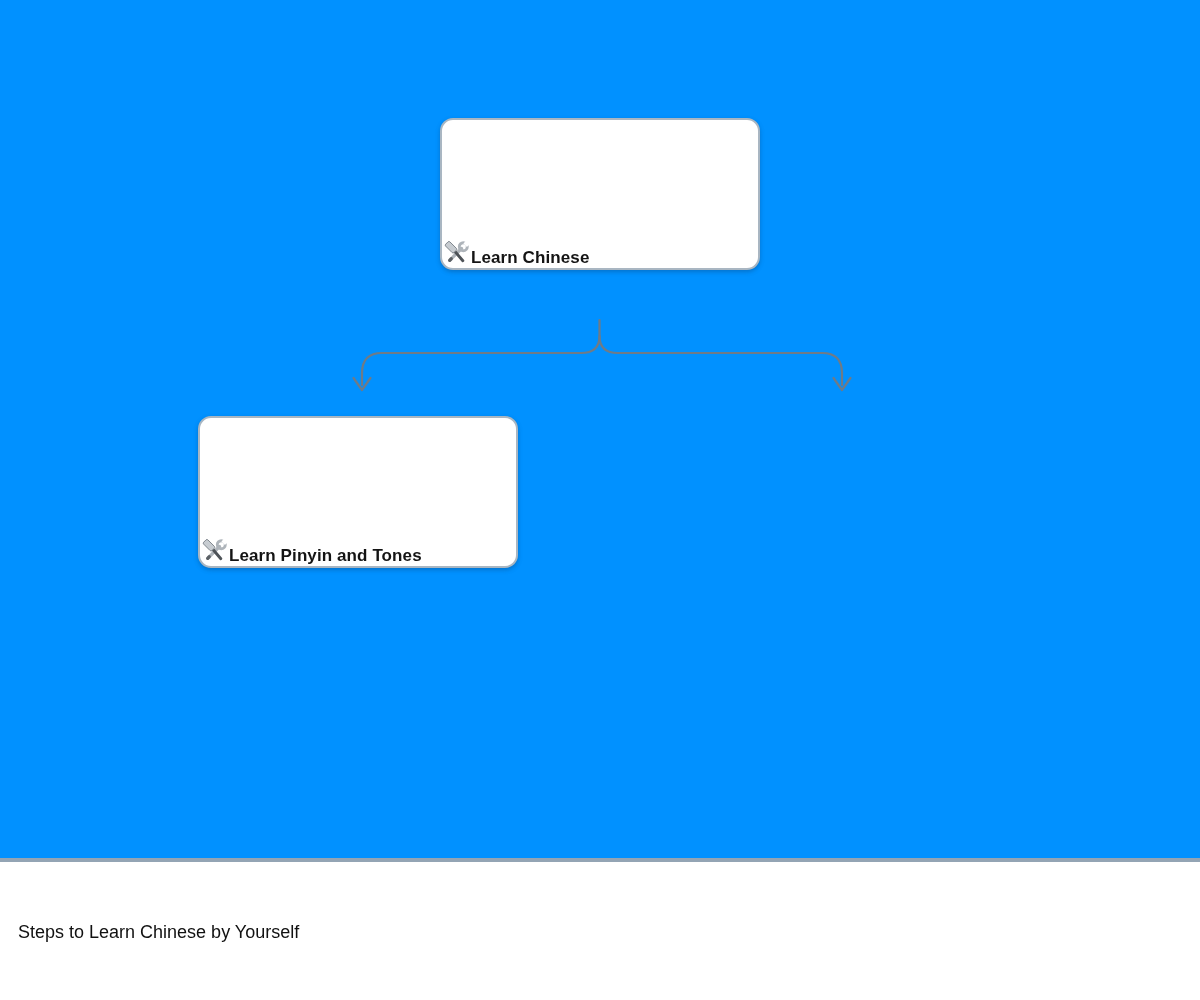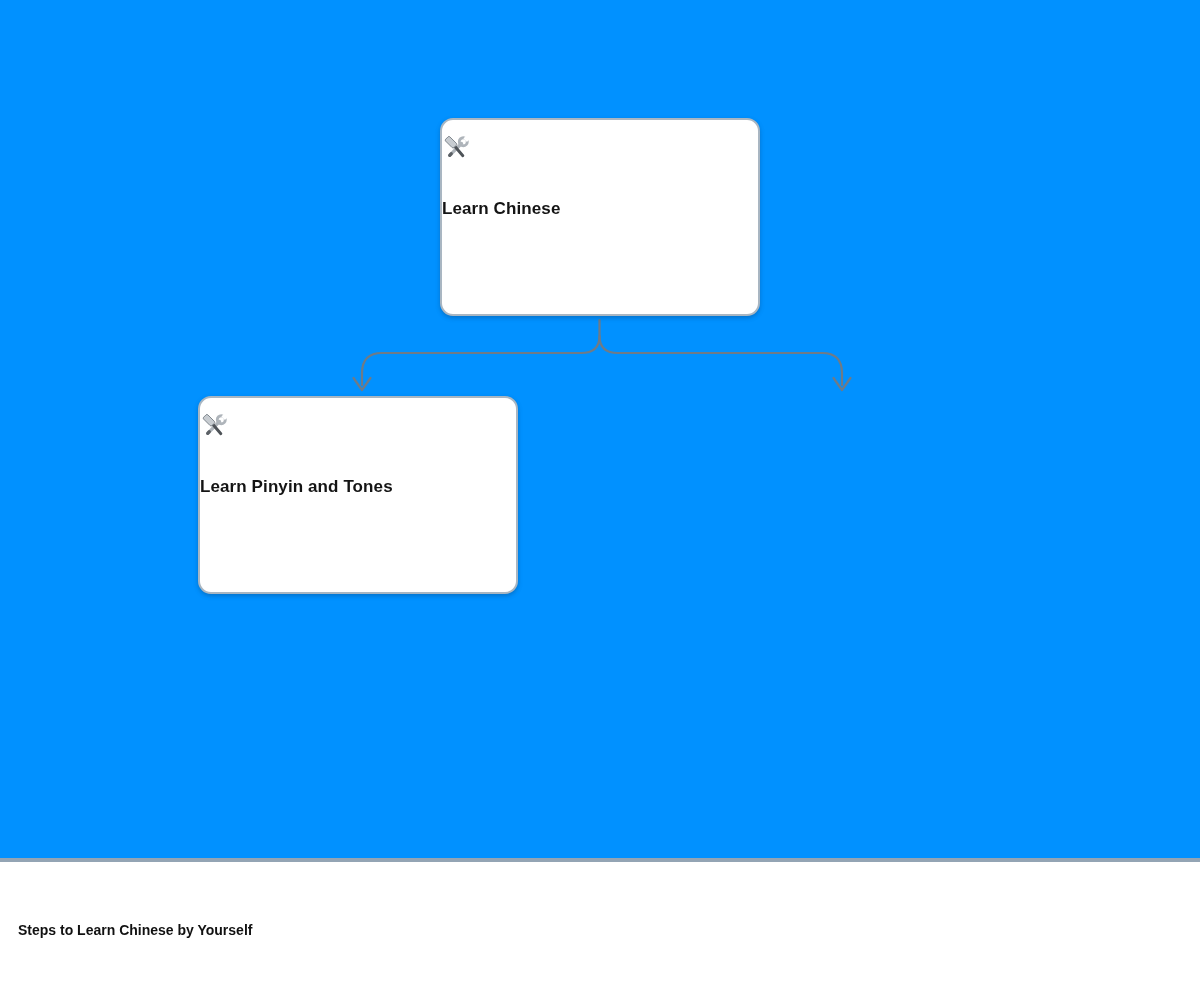--- a/index.html
+++ b/index.html
@@ -20,32 +20,32 @@
   .connectors path {
     fill: none;
     stroke: #6f7b87;
     stroke-width: 2.2;
     stroke-linecap: round;
     stroke-linejoin: round;
   }
 
   .node {
     position: absolute;
-    width: 320px; height: 198px;
+    width: 320px; height: 152px;
     background: #ffffff;
     border: 2px solid #a9b6c2;
     border-radius: 13px;
     box-sizing: border-box;
     box-shadow: 0 2px 4px rgba(15, 60, 110, 0.35);
-    display: flex; flex-direction: column; align-items: flex-start;
+    display: flex; align-items: flex-end;
     padding-top: 13px;
     cursor: pointer;
   }
   .node-root  { left: 440px; top: 118px; }
-  .node-left  { left: 198px; top: 396px; }
+  .node-left  { left: 198px; top: 416px; }
   .node-right { left: 678px; top: 416px; }
 
   .node .icon { height: 30px; display: flex; align-items: center; justify-content: center; }
   .node .label {
     margin-top: 36px;
     font-size: 17px;
     font-weight: 700;
     color: #141414;
     letter-spacing: 0.1px;
     white-space: nowrap;
@@ -57,22 +57,22 @@
     background: #93a4b4;
   }
 
   .footer {
     position: absolute; left: 0; top: 862px;
     width: 1200px; height: 138px;
     background: #ffffff;
   }
   .caption {
     position: absolute; left: 18px; top: 60px;
-    font-size: 14px;
-    font-weight: 700;
+    font-size: 18px;
+    font-weight: 400;
     color: #111111;
     white-space: nowrap;
   }
 </style>
 </head>
 <body>
 
 <div class="stage">
 
   <div class="diagram">

